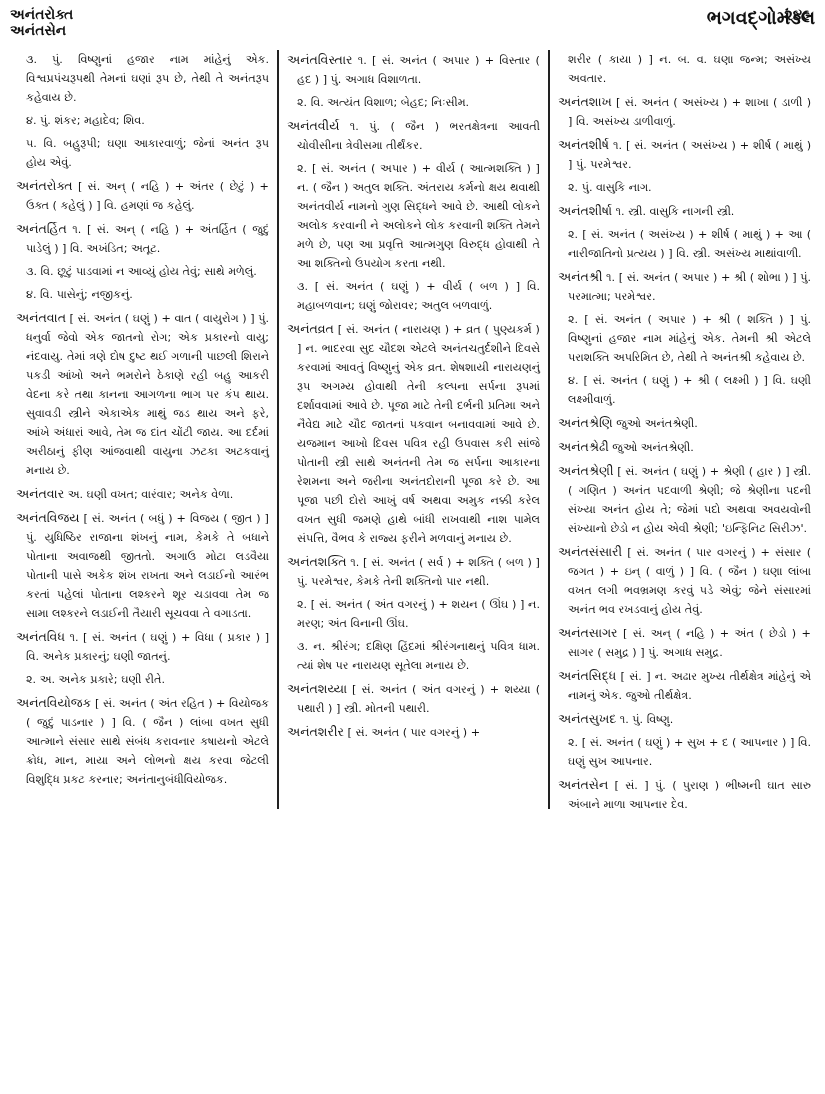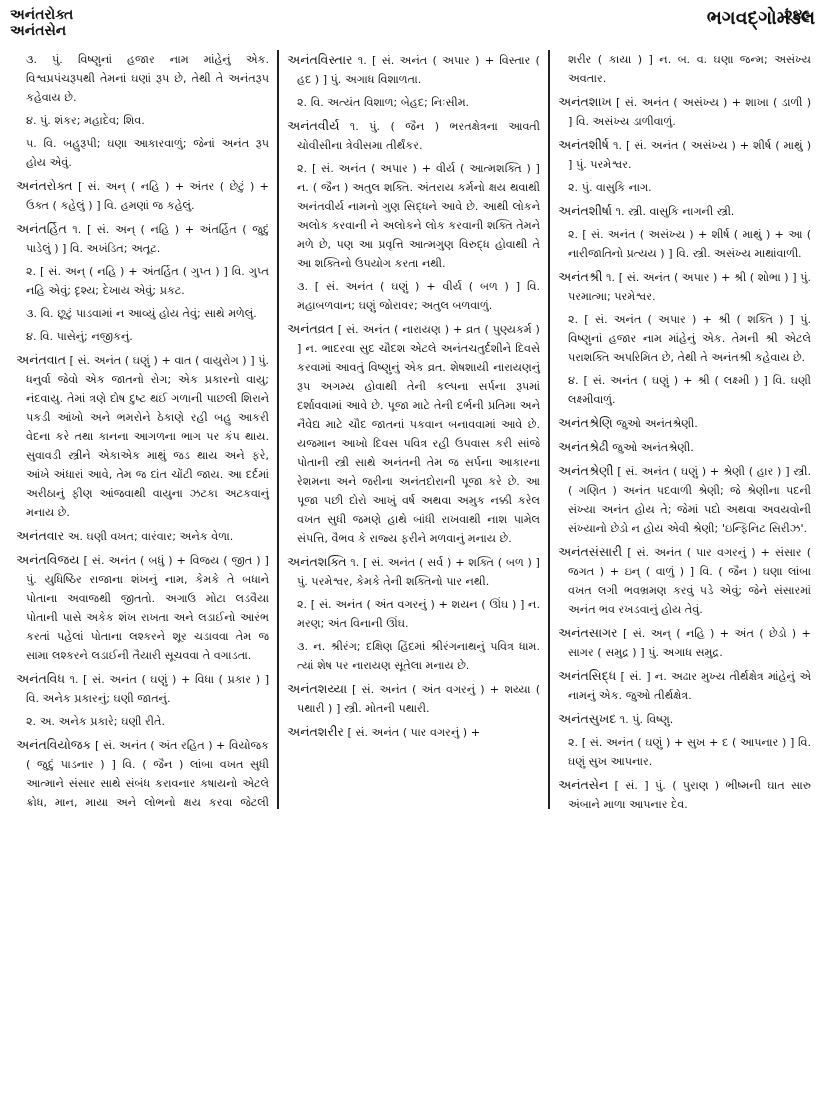--- a/index.html
+++ b/index.html
@@ -32,21 +32,20 @@
     <div class="pageno">૨૪૯</div>
   </div>
 
   <div class="columns">
     <div class="col">
         <div class="sense"><span>૩. પું. વિષ્ણુનાં હજાર નામ માંહેનું એક. વિશ્વપ્રપંચરૂપથી તેમનાં ઘણાં રૂપ છે, તેથી તે અનંતરૂપ કહેવાય છે.</span></div>
         <div class="sense"><span>૪. પું. શંકર; મહાદેવ; શિવ.</span></div>
         <div class="sense"><span>૫. વિ. બહુરૂપી; ઘણા આકારવાળું; જેનાં અનંત રૂપ હોય એવું.</span></div>
         <div class="entry"><span class="hw">અનંતરોક્ત</span><span> [ સં. અન્ ( નહિ ) + અંતર ( છેટું ) + ઉક્ત ( કહેલું ) ] વિ. હમણાં જ કહેલું.</span></div>
         <div class="entry"><span class="hw">અનંતર્હિત</span><span> ૧. [ સં. અન્ ( નહિ ) + અંતર્હિત ( જુદું પાડેલું ) ] વિ. અખંડિત; અતૂટ.</span></div>
-        <div class="sense"><span>૨. [ સં. અન્ ( નહિ ) + અંતર્હિત ( ગુપ્ત ) ] વિ. ગુપ્ત નહિ એવું; દૃશ્ય; દેખાય એવું; પ્રકટ.</span></div>
         <div class="sense"><span>૩. વિ. છૂટું પાડવામાં ન આવ્યું હોય તેવું; સાથે મળેલું.</span></div>
         <div class="sense"><span>૪. વિ. પાસેનું; નજીકનું.</span></div>
         <div class="entry"><span class="hw">અનંતવાત</span><span> [ સં. અનંત ( ઘણું ) + વાત ( વાયુરોગ ) ] પું. ધનુર્વા જેવો એક જાતનો રોગ; એક પ્રકારનો વાયુ; નંદવાયુ. તેમાં ત્રણે દોષ દુષ્ટ થઈ ગળાની પાછલી શિરાને પકડી આંખો અને ભમરોને ઠેકાણે રહી બહુ આકરી વેદના કરે તથા કાનના આગળના ભાગ પર કંપ થાય. સુવાવડી સ્ત્રીને એકાએક માથું જડ થાય અને ફરે, આંખે અંધારાં આવે, તેમ જ દાંત ચોંટી જાય. આ દર્દમાં અરીઠાનું ફીણ આંજવાથી વાયુના ઝટકા અટકવાનું મનાય છે.</span></div>
         <div class="entry"><span class="hw">અનંતવાર</span><span> અ. ઘણી વખત; વારંવાર; અનેક વેળા.</span></div>
         <div class="entry"><span class="hw">અનંતવિજય</span><span> [ સં. અનંત ( બધું ) + વિજય ( જીત ) ] પું. યુધિષ્ઠિર રાજાના શંખનું નામ, કેમકે તે બધાને પોતાના અવાજથી જીતતો. અગાઉ મોટા લડવૈયા પોતાની પાસે અકેક શંખ રાખતા અને લડાઈનો આરંભ કરતાં પહેલાં પોતાના લશ્કરને શૂર ચડાવવા તેમ જ સામા લશ્કરને લડાઈની તૈયારી સૂચવવા તે વગાડતા.</span></div>
         <div class="entry"><span class="hw">અનંતવિધ</span><span> ૧. [ સં. અનંત ( ઘણું ) + વિધા ( પ્રકાર ) ] વિ. અનેક પ્રકારનું; ઘણી જાતનું.</span></div>
         <div class="sense"><span>૨. અ. અનેક પ્રકારે; ઘણી રીતે.</span></div>
         <div class="entry"><span class="hw">અનંતવિયોજક</span><span> [ સં. અનંત ( અંત રહિત ) + વિયોજક ( જુદું પાડનાર ) ] વિ. ( જૈન ) લાંબા વખત સુધી આત્માને સંસાર સાથે સંબંધ કરાવનાર કષાયનો એટલે ક્રોધ, માન, માયા અને લોભનો ક્ષય કરવા જેટલી વિશુદ્ધિ પ્રકટ કરનાર; અનંતાનુબંધીવિયોજક.</span></div>
       </div>
     <div class="col mid">

